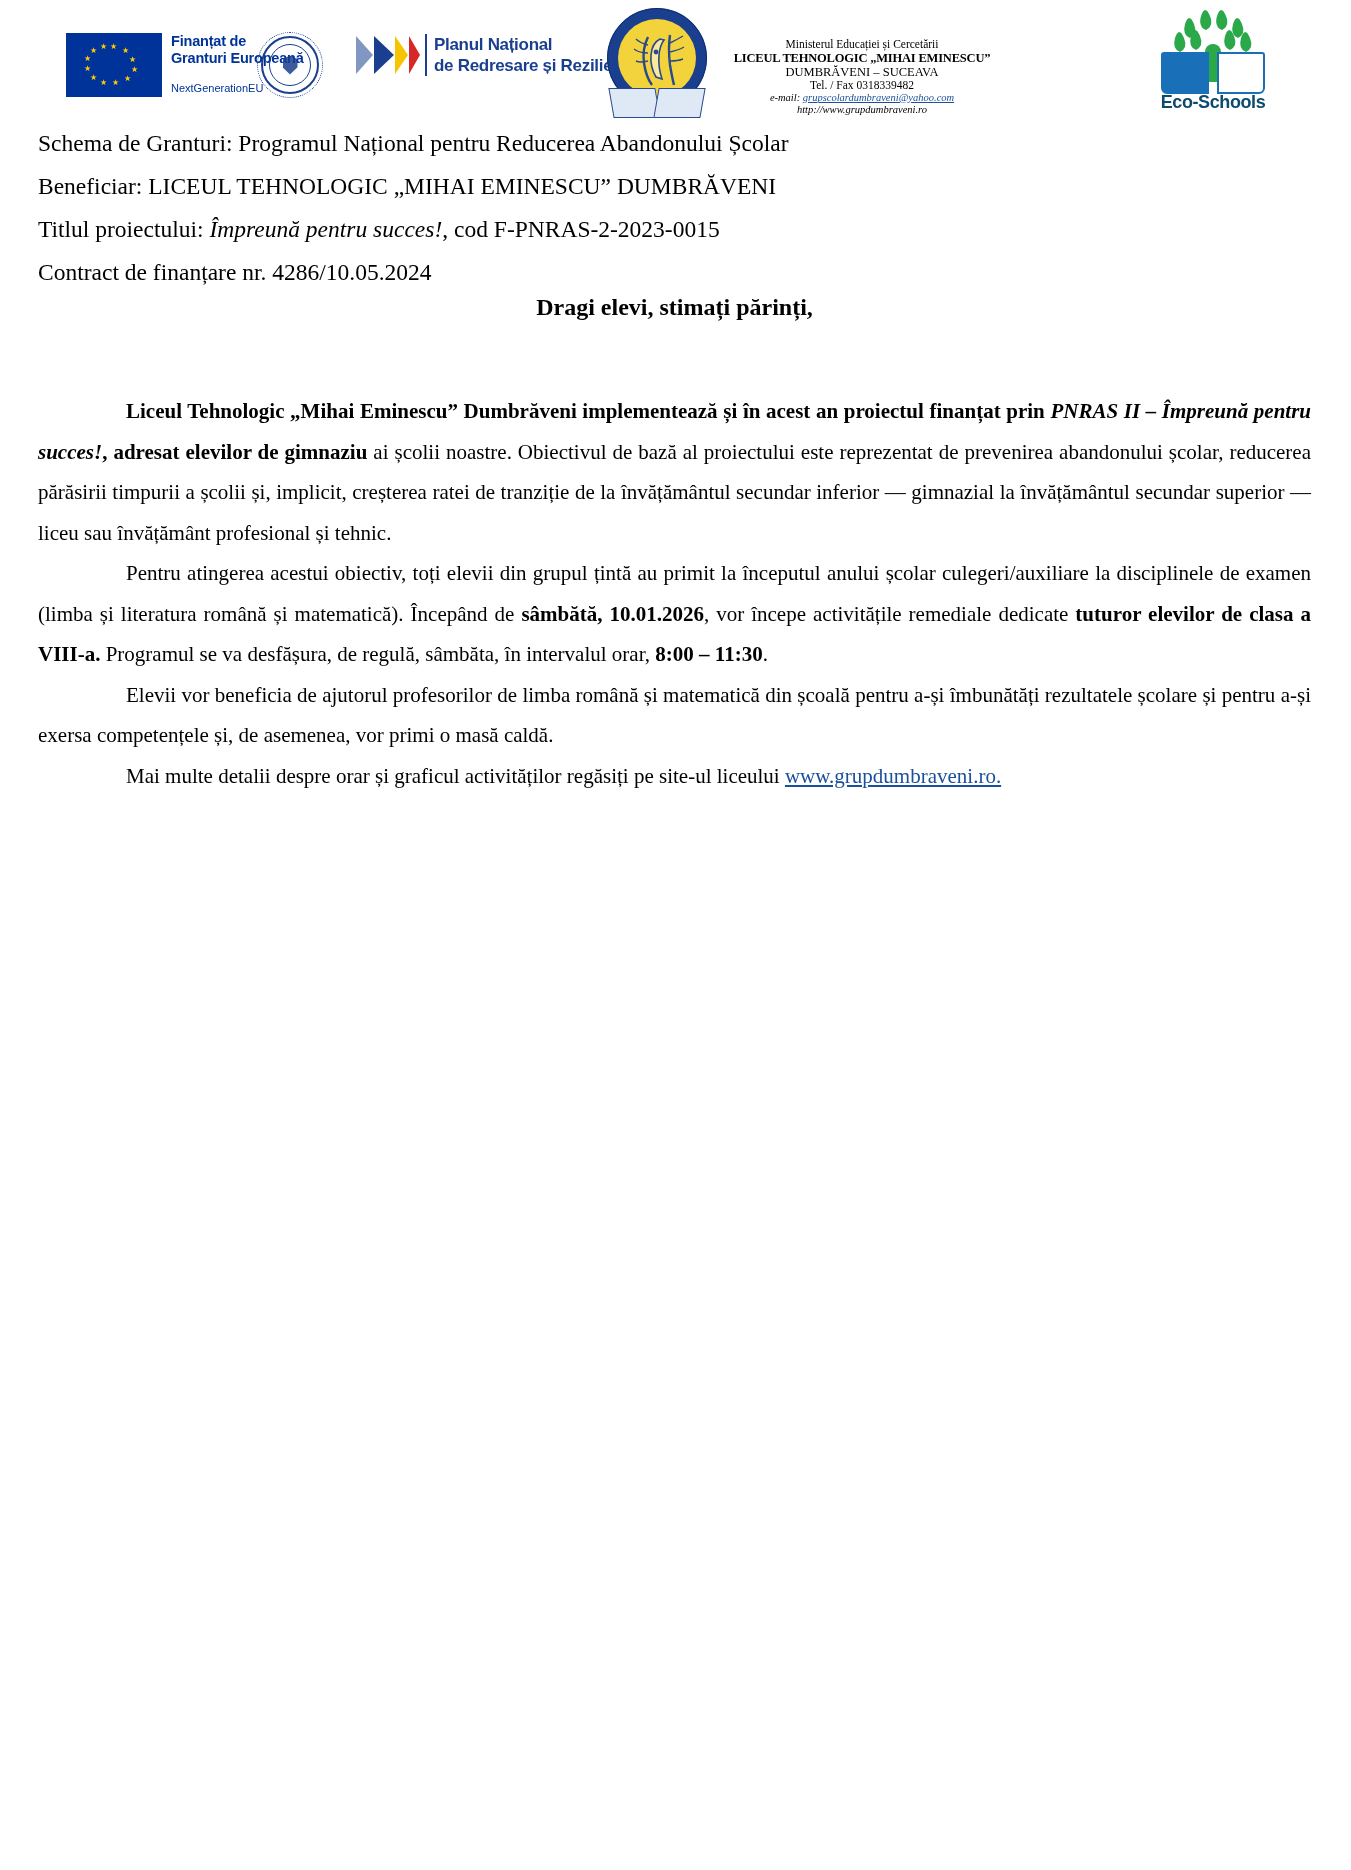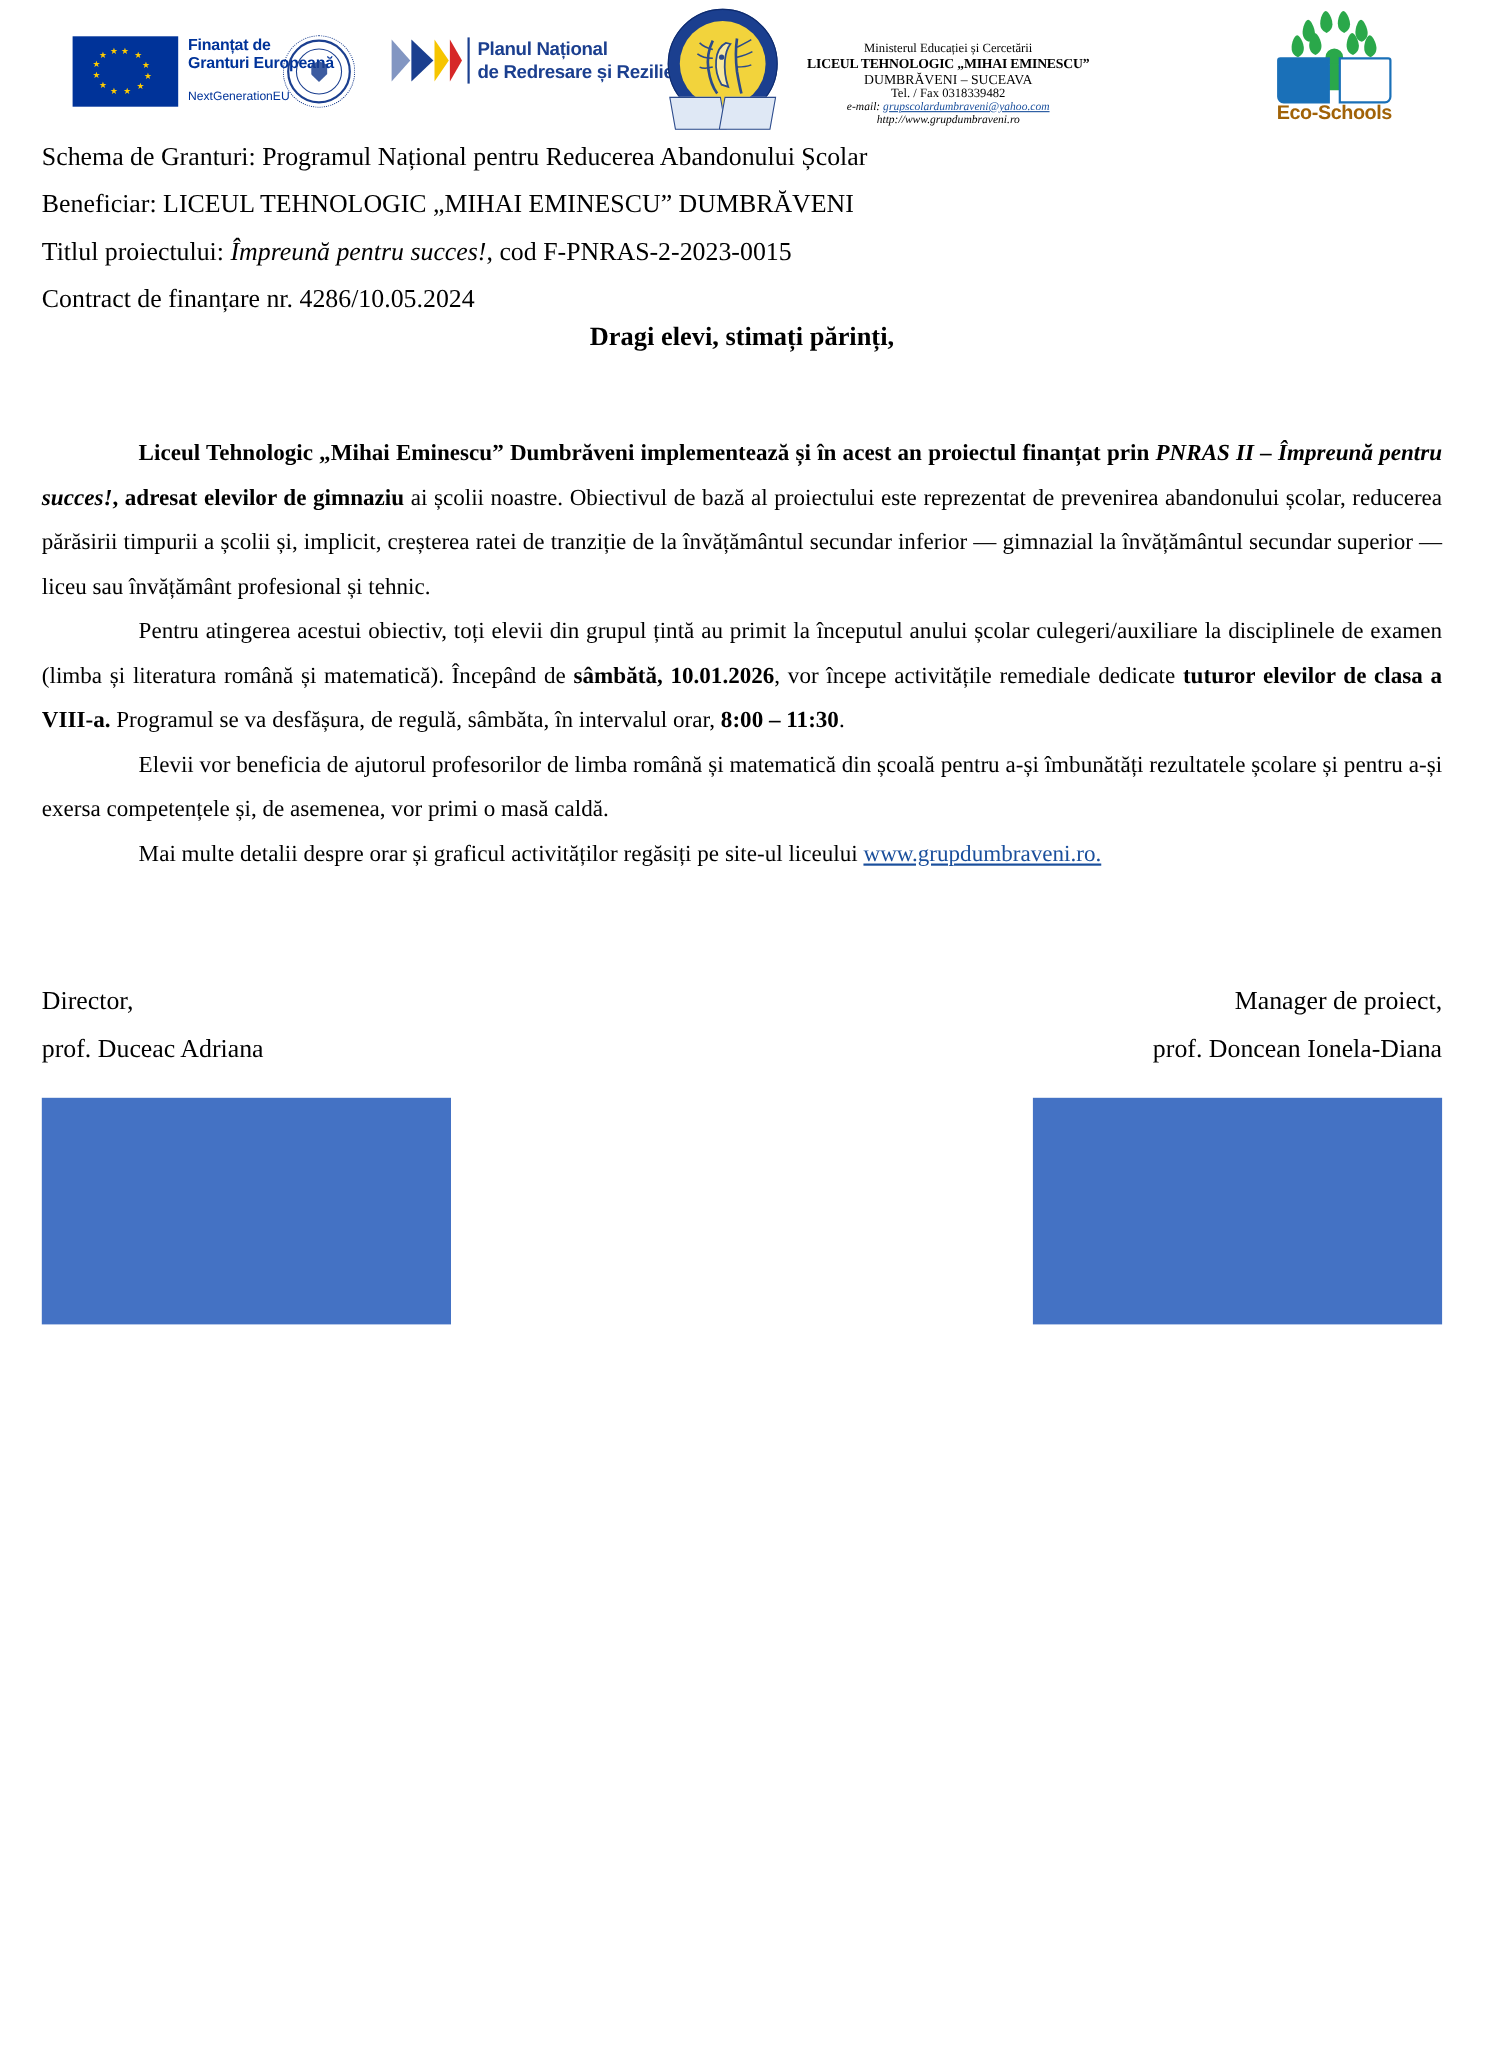--- a/index.html
+++ b/index.html
@@ -245,21 +245,21 @@
   .eco-book .page.r { right: 0; background: #ffffff; border-radius: 0 3px 6px 0; }
   .eco-word {
     position: absolute;
     left: 0;
     top: 84px;
     width: 116px;
     text-align: center;
     font-family: "Liberation Sans", sans-serif;
     font-size: 18px;
     font-weight: bold;
-    color: #a16207;
+    color: #0c4a6e;
     letter-spacing: -0.4px;
   }
 
   
   .doc {
     padding: 0 40px 0 38px;
   }
   .meta-line {
     font-size: 23.5px;
     line-height: 43px;
@@ -422,27 +422,13 @@
   <div class="salutation">Dragi elevi, stimați părinți,</div>
 
   <p class="para first"><b>Liceul Tehnologic „Mihai Eminescu” Dumbrăveni implementează și în acest an proiectul finanțat prin </b><span class="bi">PNRAS II – Împreună pentru succes!</span><b>, adresat elevilor de gimnaziu</b><span> ai școlii noastre. Obiectivul de bază al proiectului este reprezentat de prevenirea abandonului școlar, reducerea părăsirii timpurii a școlii și, implicit, creșterea ratei de tranziție de la învățământul secundar inferior — gimnazial la învățământul secundar superior — liceu sau învățământ profesional și tehnic.</span></p>
 
   <p class="para"><span>Pentru atingerea acestui obiectiv, toți elevii din grupul țintă au primit la începutul anului școlar culegeri/auxiliare la disciplinele de examen (limba și literatura română și matematică). Începând de </span><b>sâmbătă, 10.01.2026</b><span>, vor începe activitățile remediale dedicate </span><b>tuturor elevilor de clasa a VIII-a.</b><span> Programul se va desfășura, de regulă, sâmbăta, în intervalul orar, </span><b>8:00 – 11:30</b><span>.</span></p>
 
   <p class="para">Elevii vor beneficia de ajutorul profesorilor de limba română și matematică din școală   pentru a-și îmbunătăți rezultatele școlare și pentru a-și exersa competențele și, de asemenea, vor primi o masă caldă.</p>
 
   <p class="para"><span>Mai multe detalii despre orar și graficul activităților regăsiți pe site-ul liceului </span><a class="link" href="#">www.grupdumbraveni.ro.</a></p>
 
-  <div class="sign-area">
-    <div class="sign-row">
-      <div class="sign-col">Director,</div>
-      <div class="sign-col right">Manager de proiect,</div>
-    </div>
-    <div class="sign-row">
-      <div class="sign-col">prof. Duceac Adriana</div>
-      <div class="sign-col right">prof. Doncean Ionela-Diana</div>
-    </div>
-    <div class="stamp-row">
-      <div class="stamp"></div>
-      <div class="stamp"></div>
-    </div>
-  </div>
 </div>
 
 </body></html>

